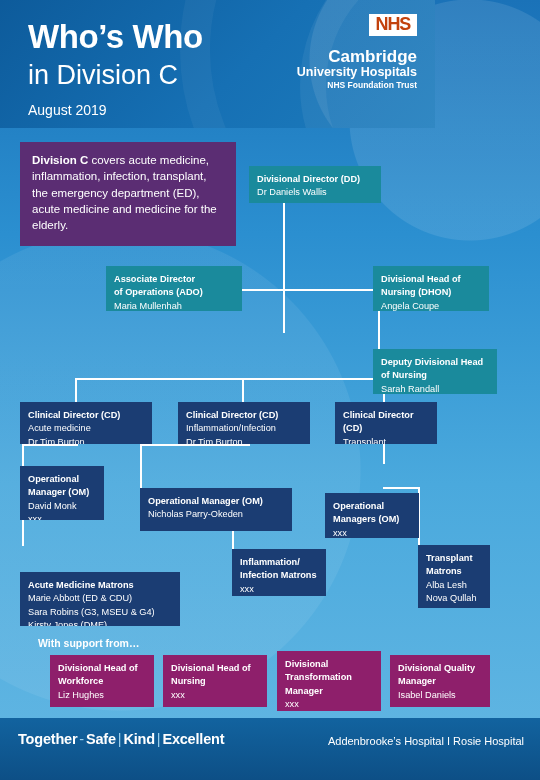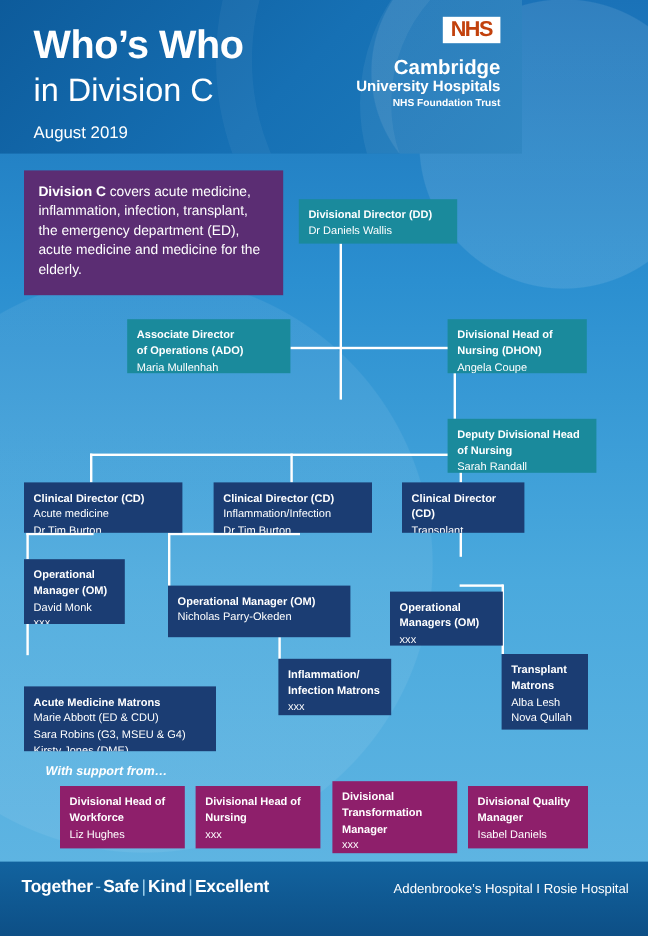--- a/index.html
+++ b/index.html
@@ -140,21 +140,20 @@
     position: absolute;
     background: #ffffff;
   }
   
   .support-label {
     position: absolute;
     left: 38px; top: 637px;
     font-size: 10.5px;
     font-weight: bold;
     color: #ffffff;
-    font-style: italic;
   }
   
   .footer {
     position: absolute;
     left: 0; bottom: 0;
     width: 540px; height: 62px;
     background: #0e5ea3;
     background: linear-gradient(180deg, #12639f 0%, #0d4f86 100%);
   }
   .footer-logo {

